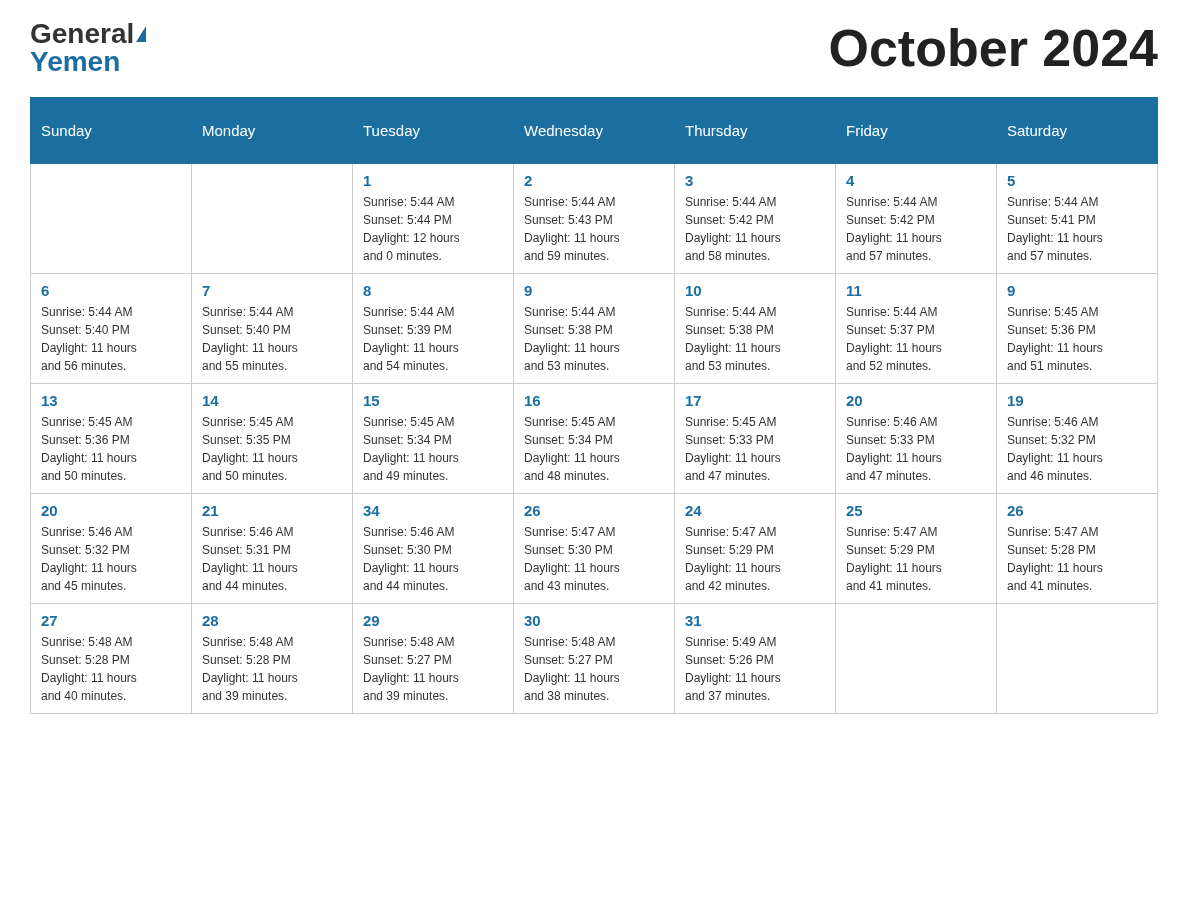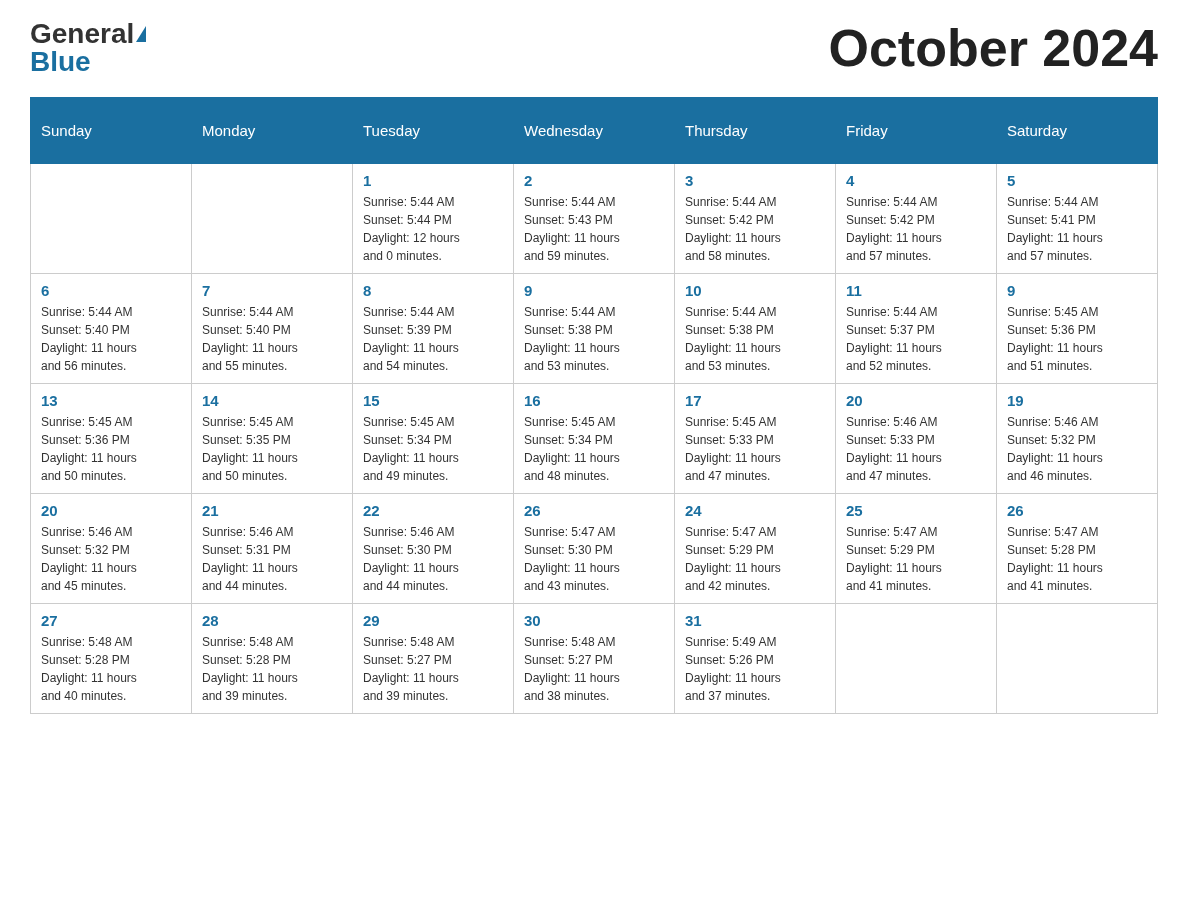--- a/index.html
+++ b/index.html
@@ -111,21 +111,21 @@
   </style>
 </head>
 <body>
 
 <div class="header-area">
   <div class="logo">
     <div class="logo-line">
       <span class="logo-general">General</span>
       <span class="logo-triangle"></span>
     </div>
-    <span class="logo-blue">Blue</span>
+    <span class="logo-blue">Yemen</span>
   </div>
   <div class="title-area">
     <div class="month-title">October 2024</div>
   </div>
 </div>
 
 <table class="calendar-table">
   <thead>
     <tr>
     <th>Sunday</th>
@@ -225,21 +225,21 @@
       <tr>
         <td>
           <span class="day-number">20</span>
           <div class="day-info">Sunrise: 5:46 AM<br>Sunset: 5:32 PM<br>Daylight: 11 hours<br>and 45 minutes.</div>
         </td>
         <td>
           <span class="day-number">21</span>
           <div class="day-info">Sunrise: 5:46 AM<br>Sunset: 5:31 PM<br>Daylight: 11 hours<br>and 44 minutes.</div>
         </td>
         <td>
-          <span class="day-number">22</span>
+          <span class="day-number">34</span>
           <div class="day-info">Sunrise: 5:46 AM<br>Sunset: 5:30 PM<br>Daylight: 11 hours<br>and 44 minutes.</div>
         </td>
         <td>
           <span class="day-number">26</span>
           <div class="day-info">Sunrise: 5:47 AM<br>Sunset: 5:30 PM<br>Daylight: 11 hours<br>and 43 minutes.</div>
         </td>
         <td>
           <span class="day-number">24</span>
           <div class="day-info">Sunrise: 5:47 AM<br>Sunset: 5:29 PM<br>Daylight: 11 hours<br>and 42 minutes.</div>
         </td>

